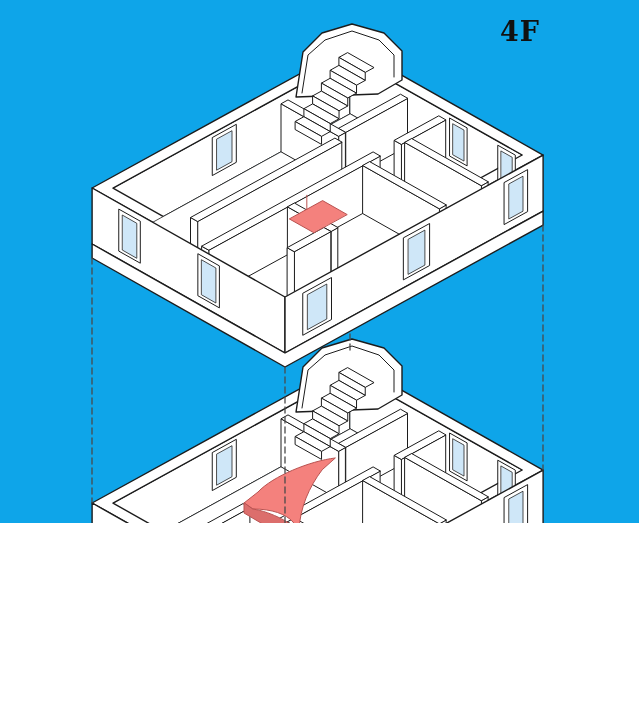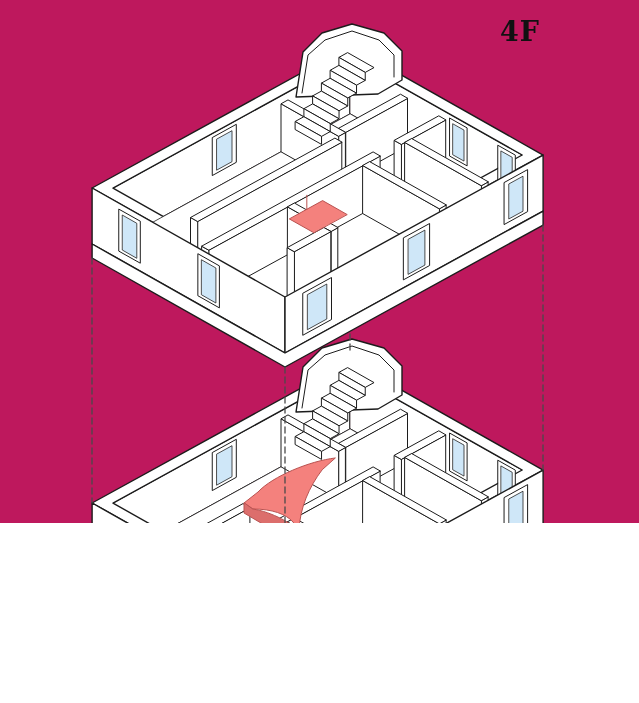--- a/index.html
+++ b/index.html
@@ -1,16 +1,16 @@
 <!DOCTYPE html>
 <html><head>
 <meta charset="utf-8">
 <style>
   html,body{margin:0;padding:0;background:#ffffff;}
-  #page{position:relative;width:639px;height:523px;background:#be185d;overflow:hidden;
+  #page{position:relative;width:639px;height:523px;background:#0ea5e9;overflow:hidden;
         font-family:"DejaVu Sans","Liberation Sans",sans-serif;}
   #scene{position:absolute;left:0;top:0;}
   #floor-label{position:absolute;left:500px;top:16px;font-family:"DejaVu Serif","Liberation Serif",serif;
         font-size:27px;font-weight:bold;color:#111;letter-spacing:1px;}
   #legend{position:absolute;left:68px;top:650px;display:flex;align-items:center;gap:14px;}
   #legend .swatch{width:23px;height:23px;background:#F9827A;}
   #legend .lab{font-size:20px;font-weight:bold;color:#111;letter-spacing:1px;}
   #logo{position:absolute;left:491px;top:636px;}
 </style>
 </head>

